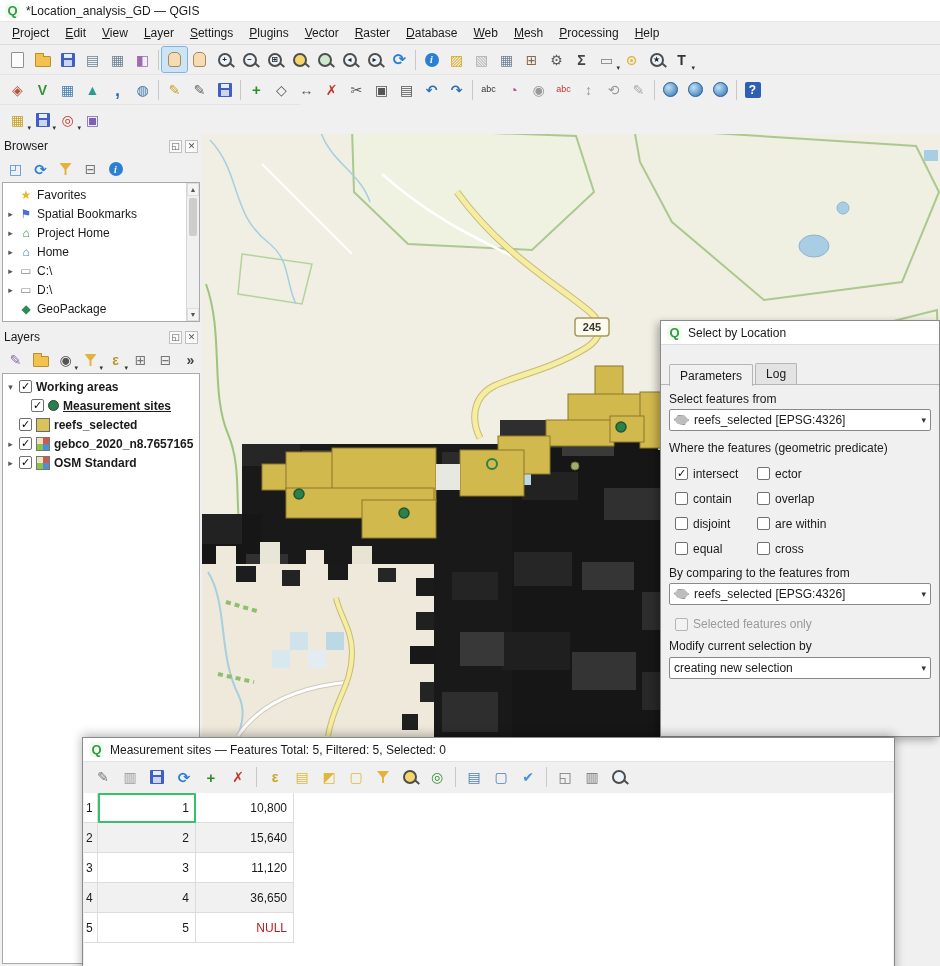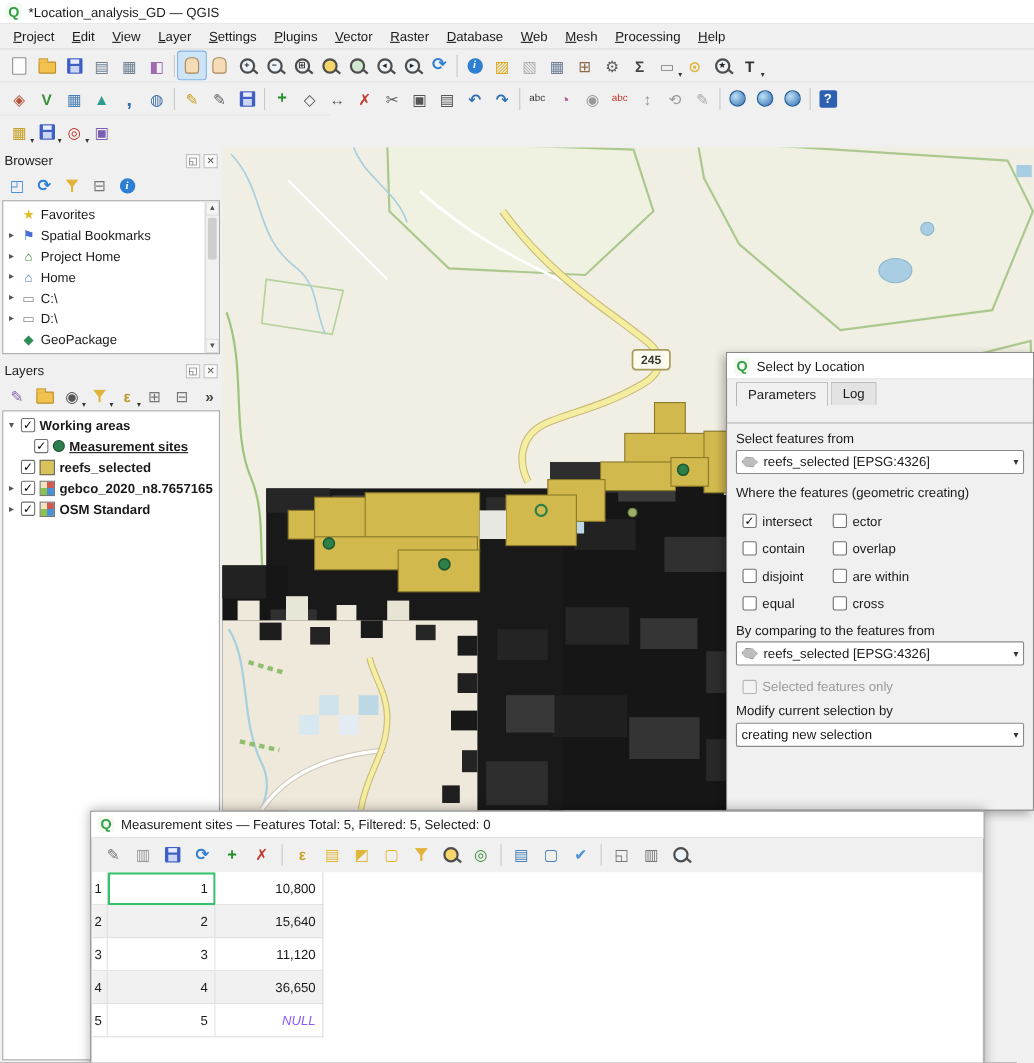--- a/index.html
+++ b/index.html
@@ -55,21 +55,21 @@
 .lbl-italic{font-style:italic}.lbl-gray{color:#9a9a9a}
 .scroll{position:absolute;right:0;top:0;bottom:0;width:13px;background:#f0f0f0;border-left:1px solid #d6d6d6}
 .sb{height:13px;font-size:7px;color:#555;display:flex;align-items:center;justify-content:center;border:1px solid #dedede;background:#f4f4f4}
 .sb.down{position:absolute;bottom:0;left:0;right:0}
 .thumb{position:absolute;left:2px;right:2px;top:15px;height:38px;background:#cdcdcd;border-radius:2px}
 
 #map{left:202px;top:134px;width:738px;height:603px;background:#f1eee4;cursor:crosshair}
 
 #dialog{left:660px;top:320px;width:280px;height:417px;background:#f0f0f0;border:1px solid #8a8a8a;box-shadow:-3px 3px 8px rgba(0,0,0,.3)}
 .dlg-title{height:24px;background:#fff;display:flex;align-items:center;gap:6px;padding-left:6px;border-bottom:1px solid #ddd}
-.tabs{position:absolute;left:8px;top:25px;display:flex;align-items:center}
+.tabs{position:absolute;left:8px;top:42px;display:flex;align-items:flex-start}
 .tab{padding:3px 10px;border:1px solid #b5b5b5;border-bottom:none;background:#e3e3e3;margin-right:2px;border-radius:2px 2px 0 0;position:relative}
 .tab.active{background:#f0f0f0;z-index:2;padding-top:4px;top:1px}
 .tabline{position:absolute;left:0;right:0;top:63px;border-top:1px solid #b5b5b5}
 .dlbl{position:absolute;left:8px;font-size:12px}
 .combo{position:absolute;left:8px;right:8px;height:22px;background:#fff;border:1px solid #8a8a8a;border-radius:2px;display:flex;align-items:center;gap:5px;padding:0 4px}
 .combo .txt{flex:1;font-size:12px;white-space:nowrap;overflow:hidden}
 .combo .arr{font-size:9px;color:#333;padding-left:3px}
 .polyicon{width:15px;height:10px;background:#bdbdbd;border:1px solid #8f8f8f;clip-path:polygon(0 45%,28% 0,72% 8%,100% 50%,70% 100%,22% 88%);flex:0 0 auto}
 #combo-layer{top:88px}#combo-compare{top:262px}#combo-modify{top:336px}
 #lbl-select-from{top:71px}#lbl-predicate{top:120px}#lbl-compare{top:245px}#lbl-modify{top:318px}
@@ -86,21 +86,21 @@
 .hcell{border:1px solid #cfcfcf;border-left:none;background:linear-gradient(#fdfdfd,#f0f0f0);display:flex;align-items:center;justify-content:center;font-size:12px}
 .hc0{width:14px;border-left:1px solid #cfcfcf}
 .hc1{width:98px}.hc2{width:98px}
 .arow{display:flex;height:30px}
 .arow .cell{border-right:1px solid #dcdcdc;border-bottom:1px solid #dcdcdc;display:flex;align-items:center;font-size:12px;background:#fff}
 .arow.alt .cell{background:#f1f1f1}
 .ncell{width:14px;font-size:10px;padding-left:2px}
 .idcell{width:98px;justify-content:flex-end;padding-right:6px}
 .vcell{width:98px;justify-content:flex-end;padding-right:6px}
 .idcell.current{outline:2px solid #35c26a;outline-offset:-2px;background:#fff!important;border-radius:1px}
-.nullv{font-style:italic;color:#8b5cf6}
+.nullv{color:#b91c1c}
 </style>
 </head>
 <body>
 
 <div id="app">
 
   <div class="titlebar abs">
     <span class="qlogo">Q</span>
     <span>*Location_analysis_GD — QGIS</span>
   </div>
@@ -615,21 +615,21 @@
     </div>
     <div class="tabline"></div>
 
     <div class="dlbl" id="lbl-select-from">Select features from</div>
     <div class="combo" id="combo-layer">
       <span class="polyicon"></span>
       <span class="txt">reefs_selected [EPSG:4326]</span>
       <span class="arr">▾</span>
     </div>
 
-    <div class="dlbl" id="lbl-predicate">Where the features (geometric creating)</div>
+    <div class="dlbl" id="lbl-predicate">Where the features (geometric predicate)</div>
     <div class="predgrid">
         <label class="pred">
           <span class="cb">✓</span>
           <span>intersect</span>
         </label>
         <label class="pred">
           <span class="cb"></span>
           <span>ector</span>
         </label>
         <label class="pred">

